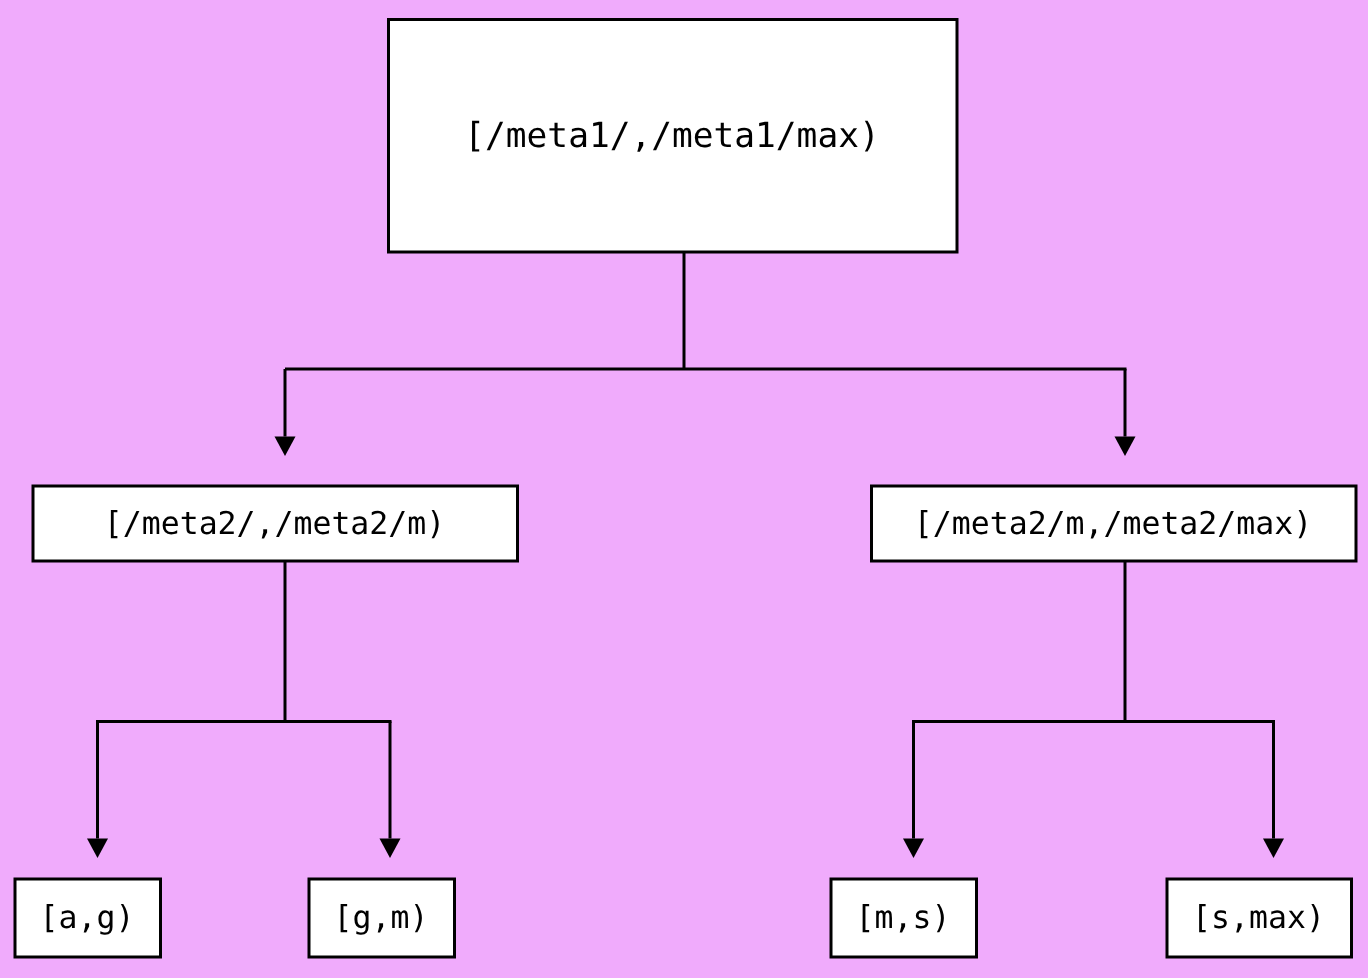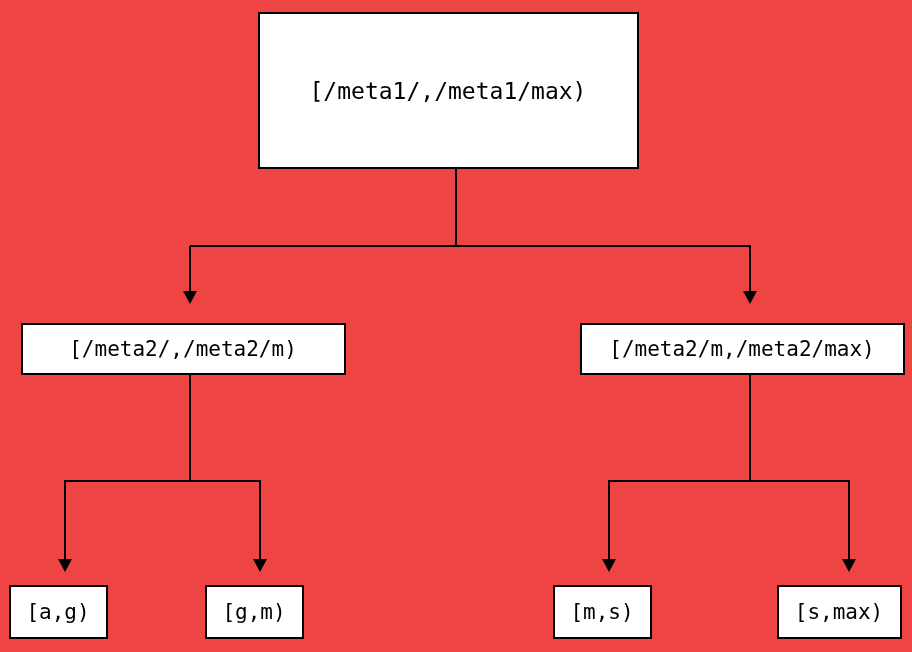--- a/index.html
+++ b/index.html
@@ -10,21 +10,21 @@
   body {
     width: 912px;
     height: 652px;
     overflow: hidden;
     font-family: "DejaVu Sans Mono", "Liberation Mono", monospace;
   }
   #diagram-root {
     position: relative;
     width: 912px;
     height: 652px;
-    background: #ef4444;
+    background: #f0abfc;
   }
   svg.tree-canvas {
     position: absolute;
     top: 0;
     left: 0;
     width: 912px;
     height: 652px;
     display: block;
   }
   .node-box {

